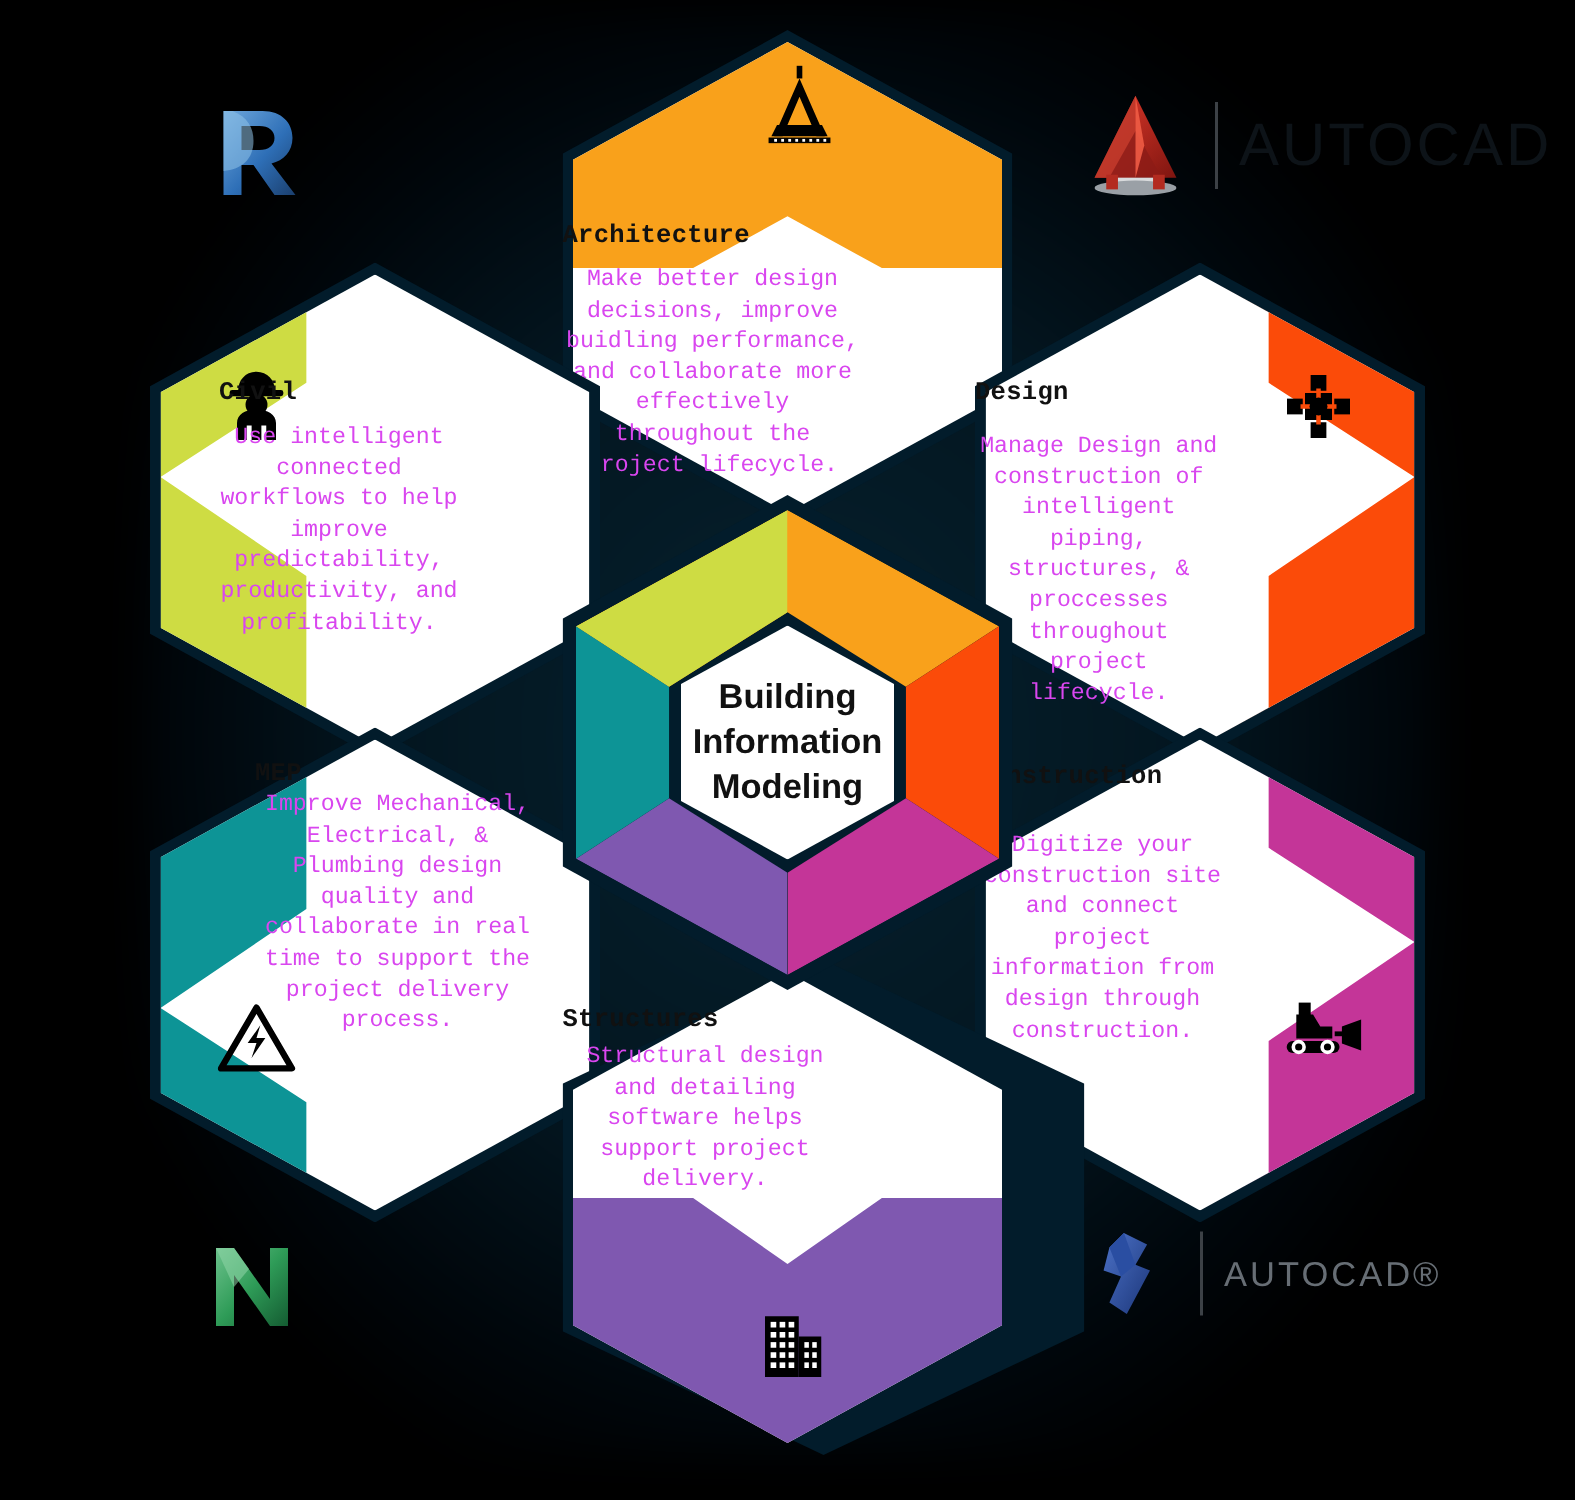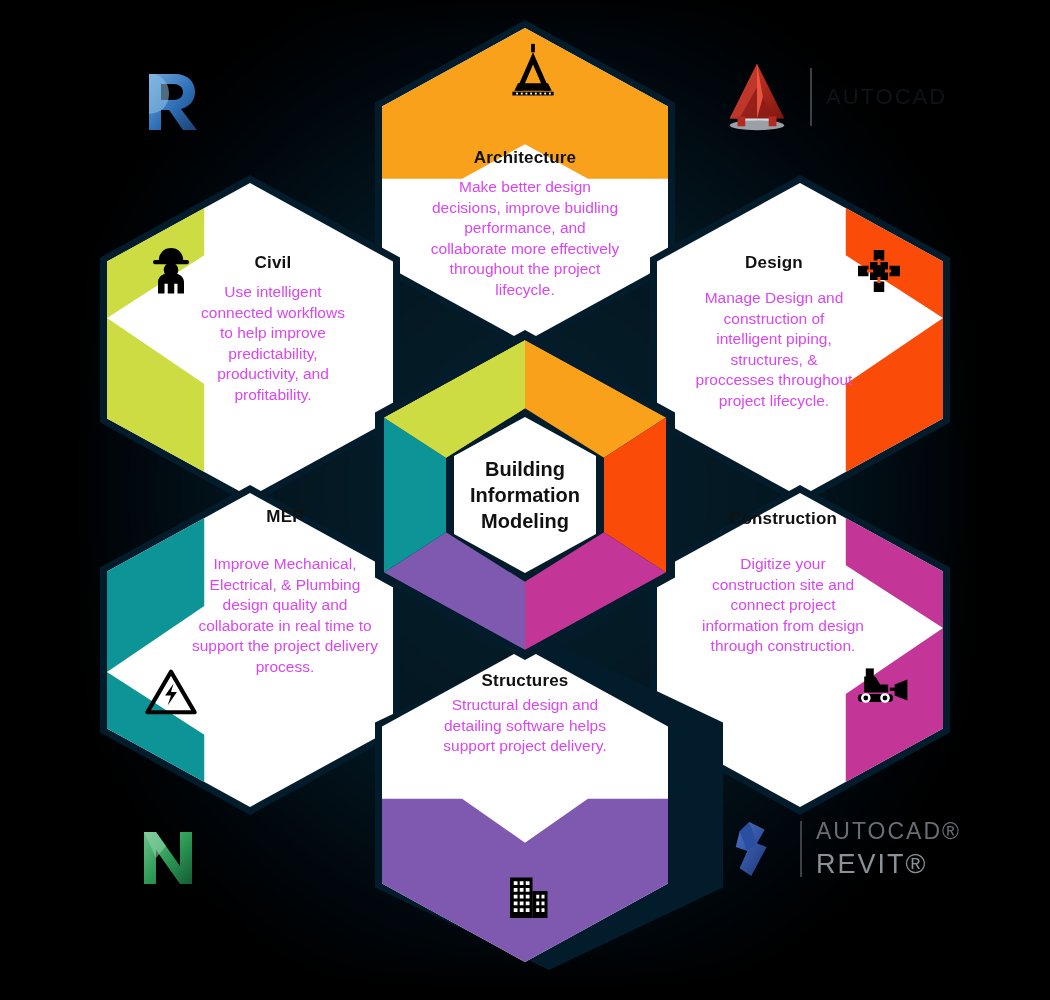--- a/index.html
+++ b/index.html
@@ -18,43 +18,43 @@
   .hexshape{position:absolute;inset:0;
             clip-path:polygon(50% 0%,100% 25%,100% 75%,50% 100%,0% 75%,0% 25%);}
   .hexborder{background:#021c2b;}
   .hexfill{position:absolute;left:7px;top:8px;width:286px;height:314px;
            clip-path:polygon(50% 0%,100% 25%,100% 75%,50% 100%,0% 75%,0% 25%);
            background:#ffffff;}
   
   .accent{position:absolute;left:7px;top:8px;width:286px;height:314px;}
 
   .content{position:absolute;left:0;top:0;width:300px;height:330px;
-           display:flex;flex-direction:column;align-items:center;
-           box-sizing:border-box;}
+           display:flex;flex-direction:column;
+           box-sizing:border-box;font-family:Liberation Mono, monospace;}
   .cell-title{font-weight:bold;font-size:17px;color:#111;letter-spacing:.2px;}
   .cell-desc{font-size:15.5px;line-height:1.33;color:#d946ef;text-align:center;}
 
   .cell-icon{position:absolute;color:#000;line-height:1;}
 
   
   #center{position:absolute;left:375px;top:330px;width:300px;height:330px;}
   .c-border{position:absolute;inset:0;background:#021c2b;
             clip-path:polygon(50% 0%,100% 25%,100% 75%,50% 100%,0% 75%,0% 25%);}
   .c-ring{position:absolute;left:9px;top:10px;width:282px;height:310px;
           clip-path:polygon(50% 0%,100% 25%,100% 75%,50% 100%,0% 75%,0% 25%);}
   .seg{position:absolute;left:0;top:0;width:282px;height:310px;}
   .c-inner{position:absolute;left:79px;top:87px;width:142px;height:156px;
            background:#fff;
            clip-path:polygon(50% 0%,100% 25%,100% 75%,50% 100%,0% 75%,0% 25%);
            display:flex;align-items:center;justify-content:center;}
-  .c-inner span{font-weight:bold;font-size:20px;line-height:1.3;color:#111;text-align:center;}
+  .c-inner span{font-weight:bold;font-size:23px;line-height:1.3;color:#111;text-align:center;}
 
   
   .logo{position:absolute;}
-  .logo-text{font-size:22px;letter-spacing:2px;}
+  .logo-text{font-size:40px;letter-spacing:2px;}
   .divider{width:2px;background:#3c4146;}
 </style>
 </head>
 <body>
 
 <div id="stage">
 
   <div class="halo"></div>
 
   <div class="hex" style="left:375px;top:20px;">
@@ -130,21 +130,21 @@
     <div class="hexfill"></div>
     <div class="accent" style="background:#0D9496;clip-path:polygon(50% 0%,34% 8%,34% 36%,0 57%,34% 77%,34% 92%,50% 100%,0 75%,0 25%);"></div>
     <div class="cell-icon" style="left:44px;top:180px;width:54px;height:54px;">
       <svg width="54" height="54" viewBox="0 0 64 64" fill="none" stroke="#000" stroke-width="5">
         <path d="M32 8 L60 56 L4 56 Z" stroke-linejoin="round"></path>
         <path d="M35 22 L25 36 L32 36 L28 48 L39 32 L32 32 Z" fill="#000" stroke="none"></path>
       </svg>
     </div>
     <div class="content" style="padding-top:22px;padding-left:70px;">
       <div class="cell-title">MEP</div>
-      <div class="cell-desc" style="width:190px;margin-top:27px;">Improve Mechanical, Electrical, &amp; Plumbing design quality and collaborate in real time to support the project delivery process.</div>
+      <div class="cell-desc" style="width:190px;">Improve Mechanical, Electrical, &amp; Plumbing design quality and collaborate in real time to support the project delivery process.</div>
     </div>
   </div>
 
   <div class="hex" style="left:650px;top:485px;">
     <div class="hexshape hexborder"></div>
     <div class="hexfill"></div>
     <div class="accent" style="background:#C43598;clip-path:polygon(50% 0%,100% 25%,100% 75%,50% 100%,66% 92%,66% 64%,100% 43%,66% 23%,66% 8%);"></div>
     <div class="cell-icon" style="left:203px;top:178px;width:56px;height:46px;">
       <svg width="56" height="46" viewBox="0 0 70 56" fill="#000">
         <path d="M14 16 h14 l6 10 h10 v10 H14 z"></path>
@@ -275,17 +275,16 @@
           <stop offset="0%" stop-color="#4C72C8"></stop>
             <stop offset="100%" stop-color="#1C3679"></stop>
         </linearGradient>
       </defs>
       <path d="M22 4 L38 12 L30 26 L40 30 L24 60 L12 52 L20 34 L8 30 L12 14 Z" fill="url(#gAR)"></path>
       <path d="M22 4 L30 26 L20 34 L12 14 Z" fill="#2A4EA2"></path>
     </svg>
     <div class="divider" style="height:56px;"></div>
     <div style="display:flex;flex-direction:column;gap:4px;color:#676e75;">
       <div style="font-size:23px;letter-spacing:2px;">AUTOCAD®</div>
-      <div style="font-size:27px;letter-spacing:2px;color:#8a9197;">REVIT®</div>
     </div>
   </div>
 
 </div>
 
 </body></html>

